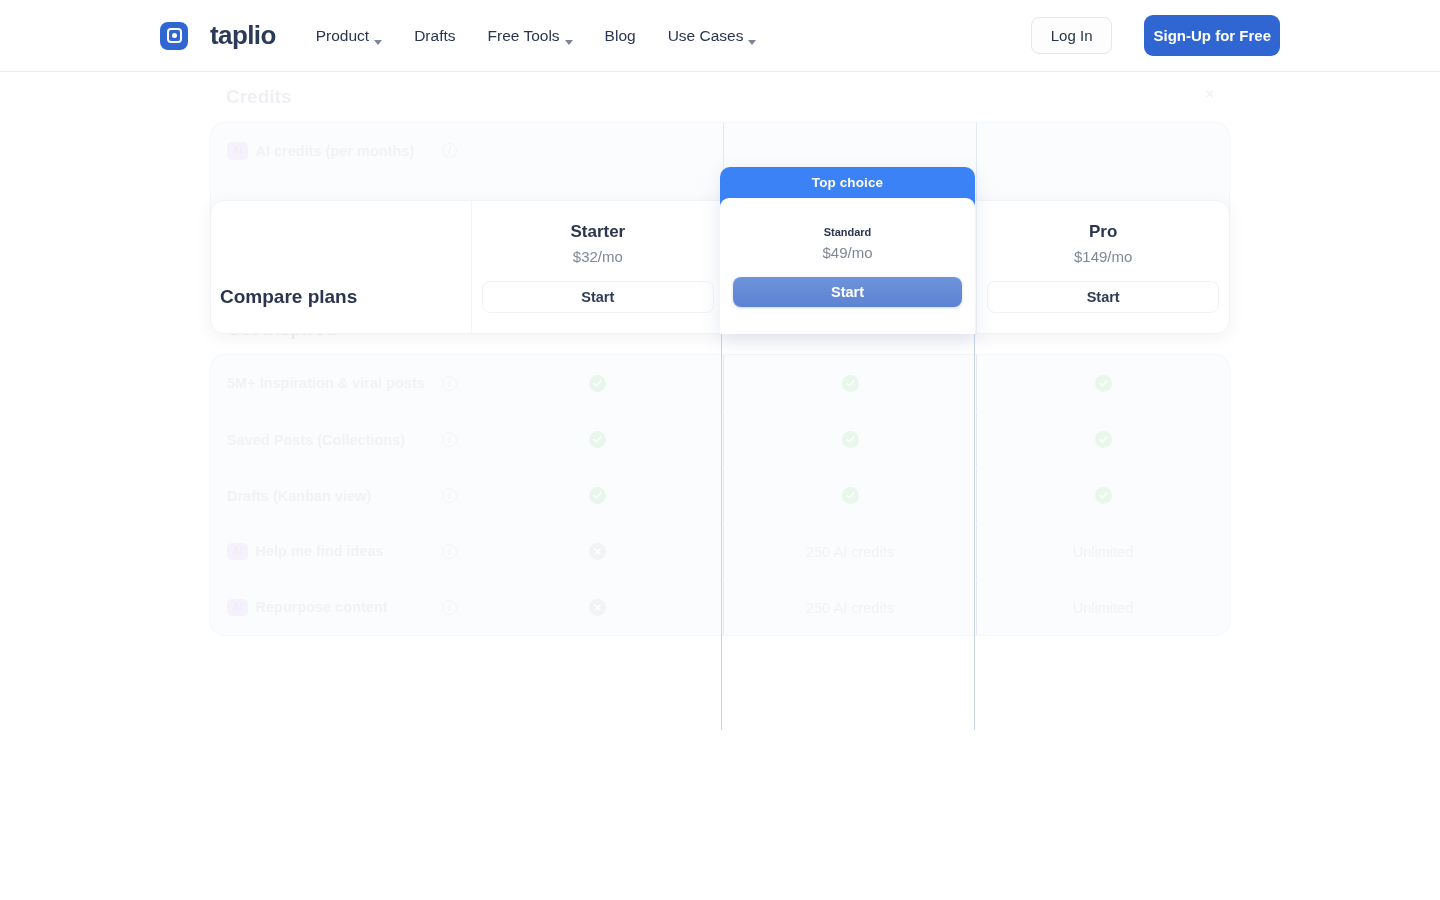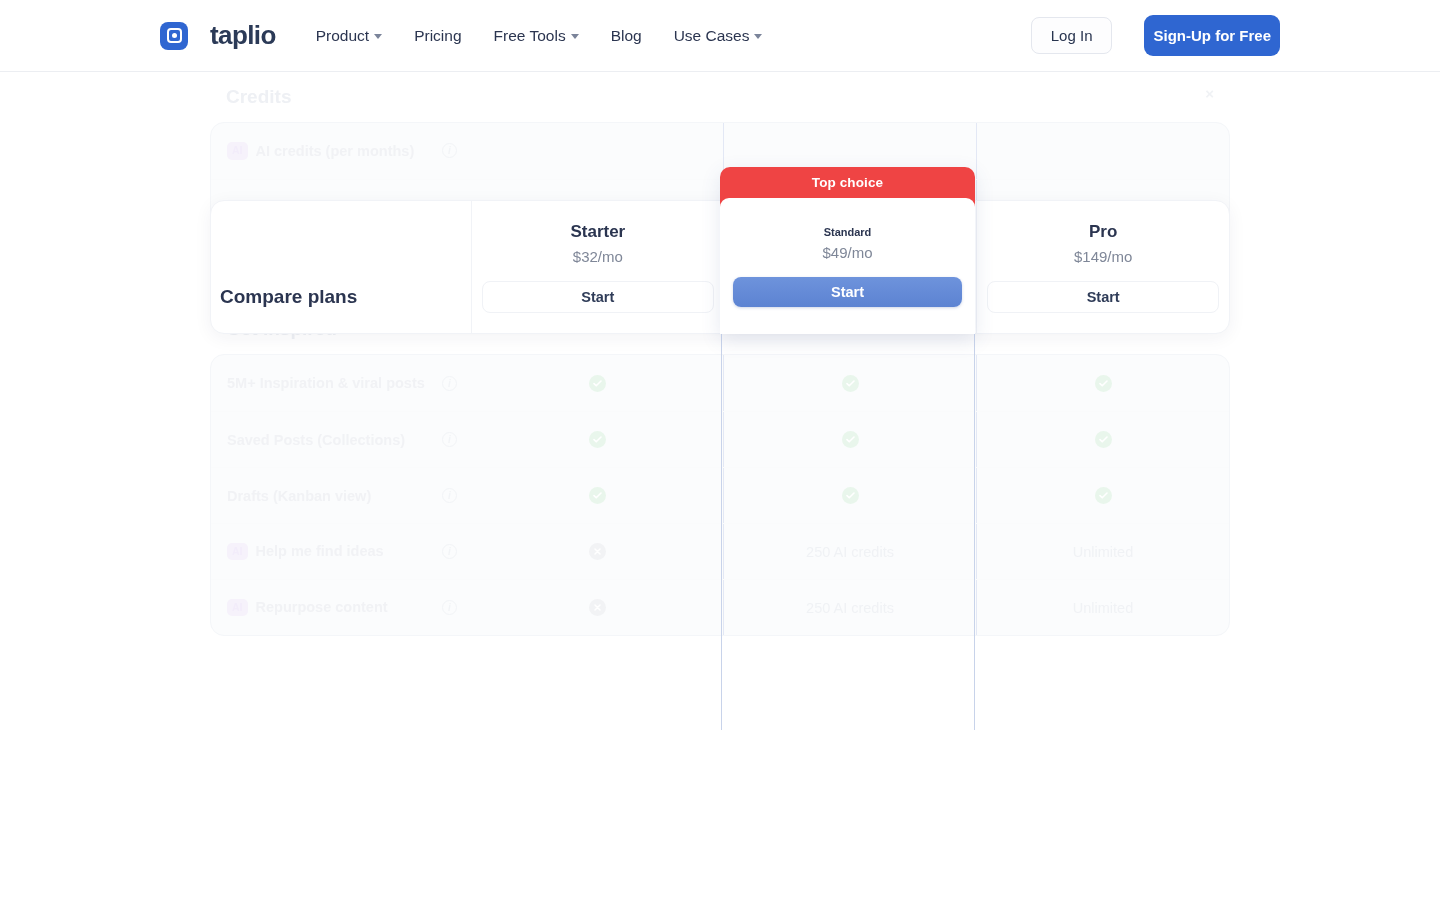--- a/index.html
+++ b/index.html
@@ -42,21 +42,21 @@
   }
   .brand-name {
     font-size: 26px; font-weight: 700; letter-spacing: -0.6px;
     color: #2b3a57;
   }
 
   .main-nav {
     display: flex; align-items: center; gap: 0px; margin-left: 24px;
   }
   .nav-item {
-    display: flex; align-items: center; gap: 5px;
+    display: flex; align-items: flex-end; gap: 5px;
     padding: 10px 16px;
     font-size: 15.5px; font-weight: 500; color: #2b3550;
     cursor: pointer; white-space: nowrap;
   }
   .caret {
     width: 0; height: 0;
     border-left: 4px solid transparent;
     border-right: 4px solid transparent;
     border-top: 5px solid #7b849a;
     margin-top: 2px;
@@ -197,21 +197,21 @@
     font-size: 19px; font-weight: 700; color: #2b3550;
     z-index: 30;
   }
 
   
   .top-card {
     position: absolute;
     left: 720px; top: 95px;
     width: 255px;
     border-radius: 10px 10px 0 0;
-    background: #ef4444;
+    background: #3b82f6;
     z-index: 40;
     box-shadow: 0 6px 20px rgba(60,86,150,0.13);
   }
   .top-badge {
     height: 31px;
     display: flex; align-items: center; justify-content: center;
     color: #ffffff; font-size: 13.5px; font-weight: 700;
     letter-spacing: 0.1px;
   }
   .top-card-body {
@@ -258,21 +258,21 @@
     </span>
     <span class="brand-name">taplio</span>
   </a>
 
   <nav class="main-nav">
     <div class="nav-item">
       <span>Product</span>
       <span class="caret"></span>
     </div>
     <div class="nav-item">
-      <span>Pricing</span>
+      <span>Drafts</span>
     </div>
     <div class="nav-item">
       <span>Free Tools</span>
       <span class="caret"></span>
     </div>
     <div class="nav-item">
       <span>Blog</span>
     </div>
     <div class="nav-item">
       <span>Use Cases</span>

